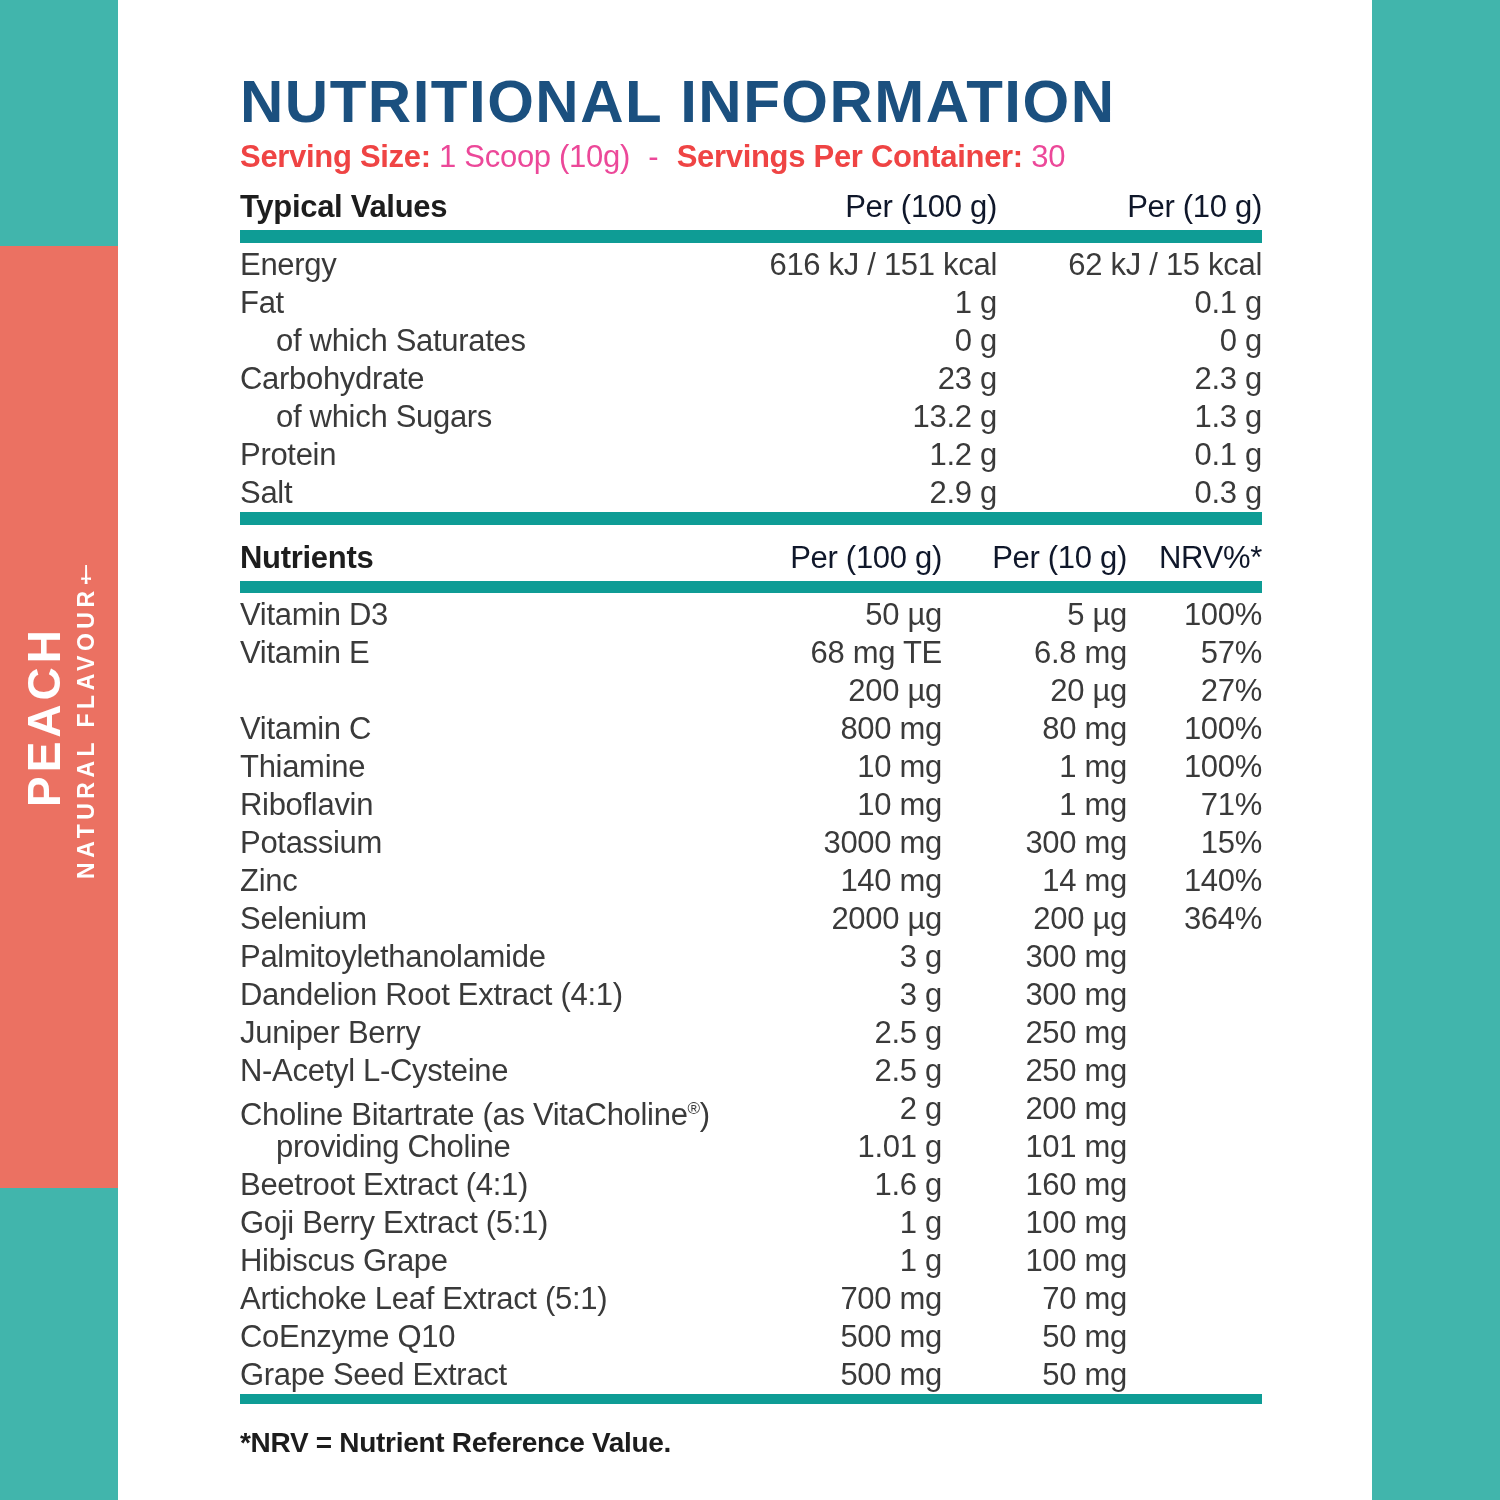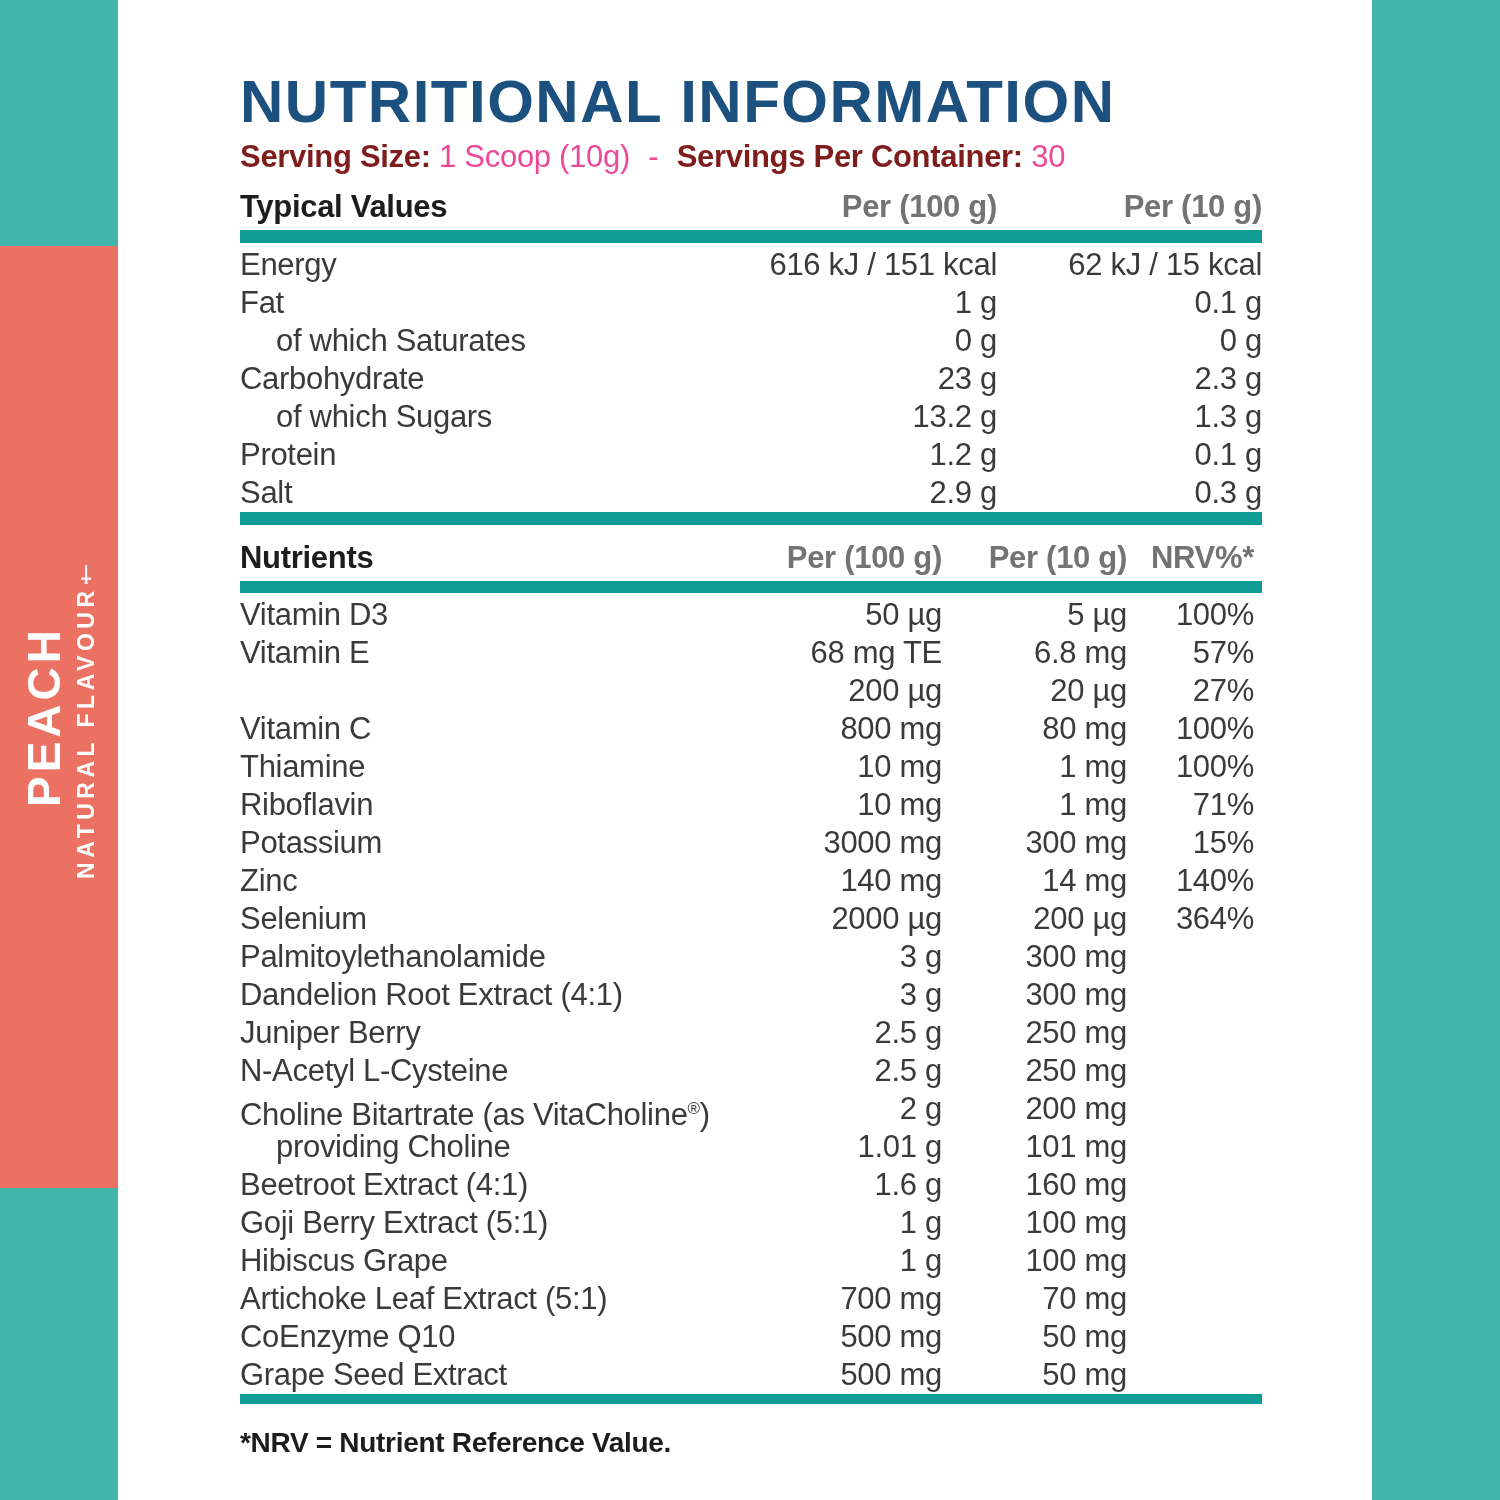--- a/index.html
+++ b/index.html
@@ -17,39 +17,39 @@
   .flavor-name{writing-mode:vertical-rl;transform:rotate(180deg);color:#fff;
     font-size:46px;font-weight:700;letter-spacing:4px;line-height:1;}
   .flavor-sub{writing-mode:vertical-rl;transform:rotate(180deg);color:#fff;
     font-size:23px;font-weight:700;letter-spacing:4.5px;line-height:1;}
   
   .content{position:absolute;left:240px;top:0;width:1022px;}
   .title{margin:76px 0 0 0;font-size:60px;line-height:52px;font-weight:700;
     color:#1B507F;letter-spacing:1.5px;}
   .serving-line{margin-top:12px;font-size:31px;line-height:34px;color:#222;
     letter-spacing:-0.3px;white-space:nowrap;}
-  .b{font-weight:700;color:#7f1d1d;}
+  .b{font-weight:700;color:#ef4444;}
   .r{font-weight:400;color:#ec4899;}
   .sep{padding:0 10px;}
   .thead{position:relative;margin-top:16px;height:34px;line-height:34px;
     font-size:31px;font-weight:700;color:#1d1d1d;letter-spacing:-0.3px;}
   .rule{height:13px;background:#0E9C95;margin-top:6px;}
   .rule.mid{margin-top:0;}
   .rule.thin{height:10px;margin-top:0;}
   .rows{margin-top:3px;}
   .row{position:relative;height:38px;line-height:38px;font-size:31px;
     color:#3a3a3a;letter-spacing:-0.3px;white-space:nowrap;}
   .row .label{display:inline-block;}
   .label.indent{padding-left:36px;}
   .val{position:absolute;white-space:nowrap;}
   
   .tv1{right:265px;} .tv2{right:0;}
   
-  .n1{right:320px;} .n2{right:135px;} .n3{right:8px;text-align:right;}
-  .thead .val{font-weight:700;color:#737373;}
+  .n1{right:320px;} .n2{right:135px;} .n3{right:0;text-align:right;}
+  .thead .val{font-weight:400;color:#0f172a;}
   .footnote{margin-top:22px;font-size:28px;line-height:34px;font-weight:700;
     color:#1d1d1d;letter-spacing:-0.3px;}
   sup{font-size:0.55em;}
 </style>
 </head>
 <body>
 
 <div class="strip-left">
   <div class="strip-teal-top"></div>
   <div class="strip-coral">

